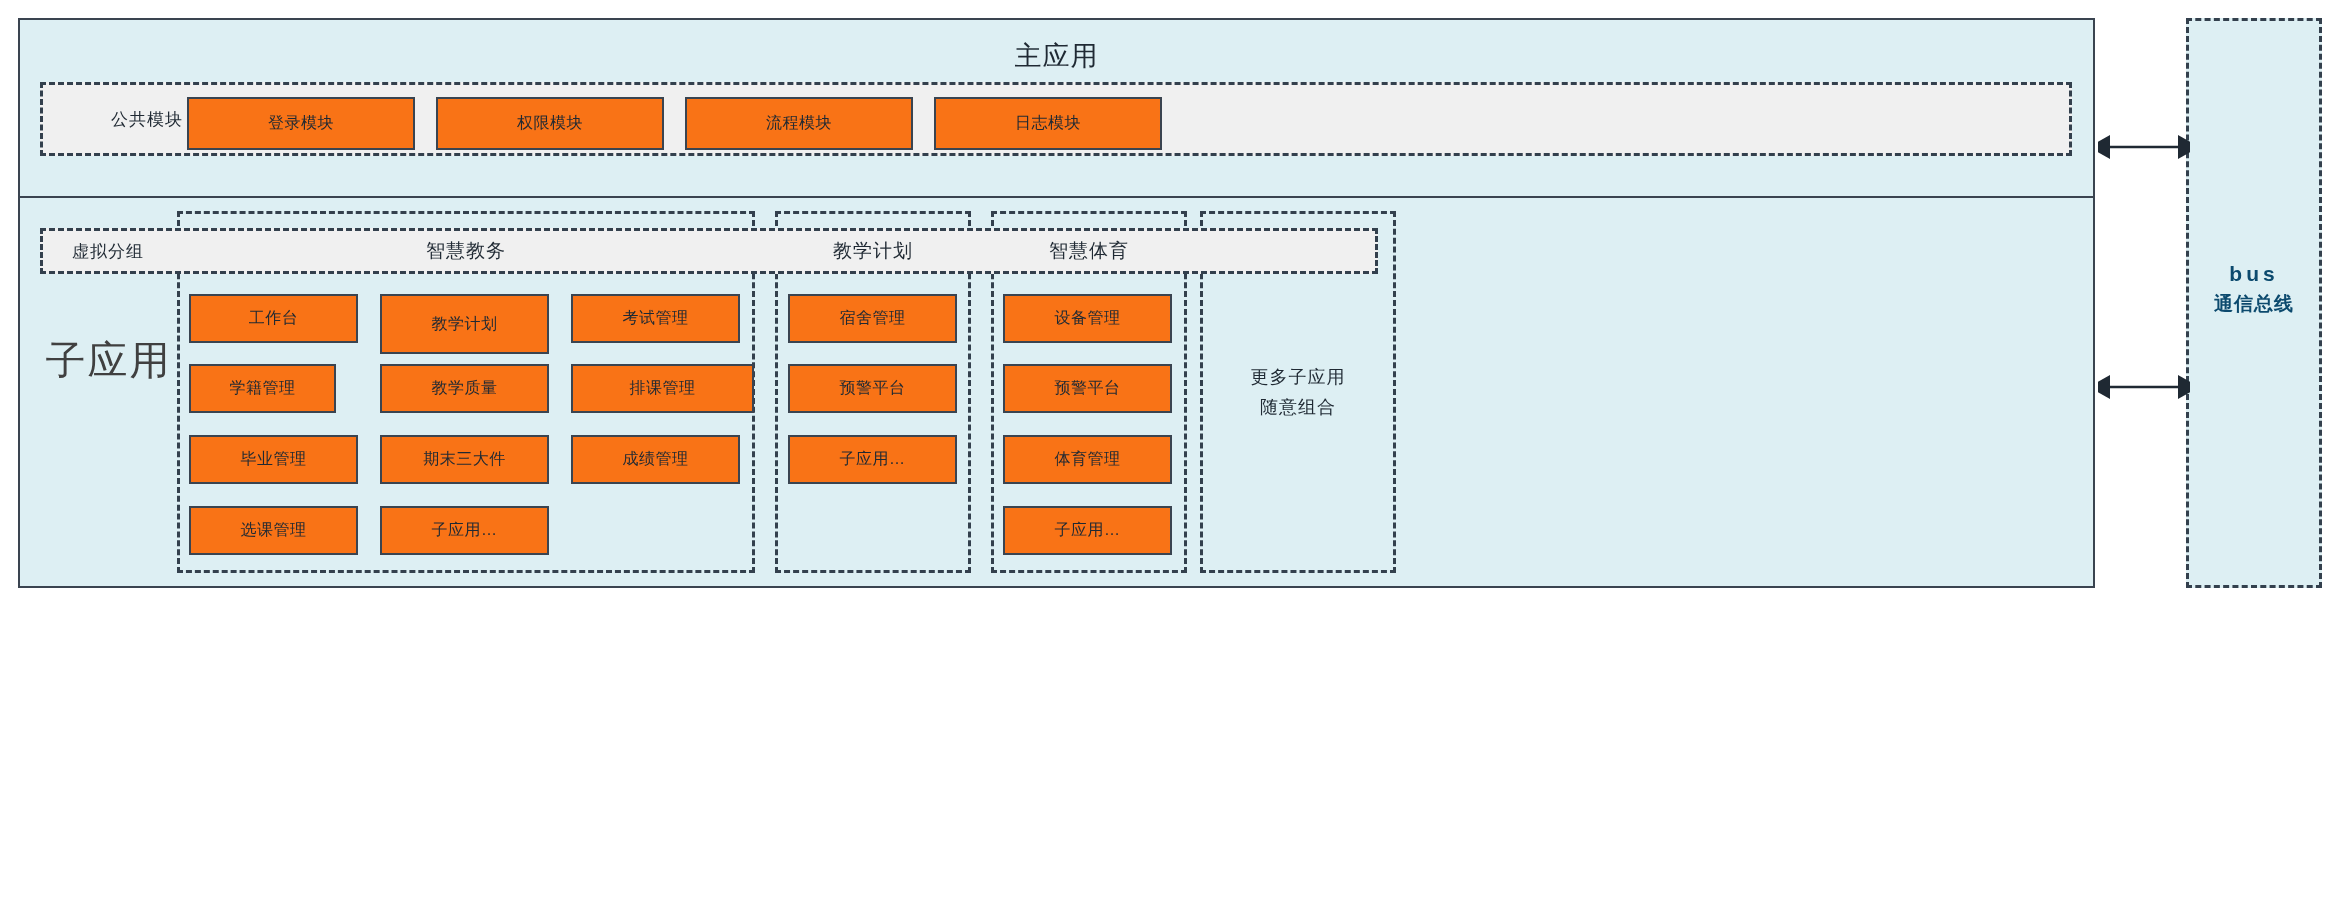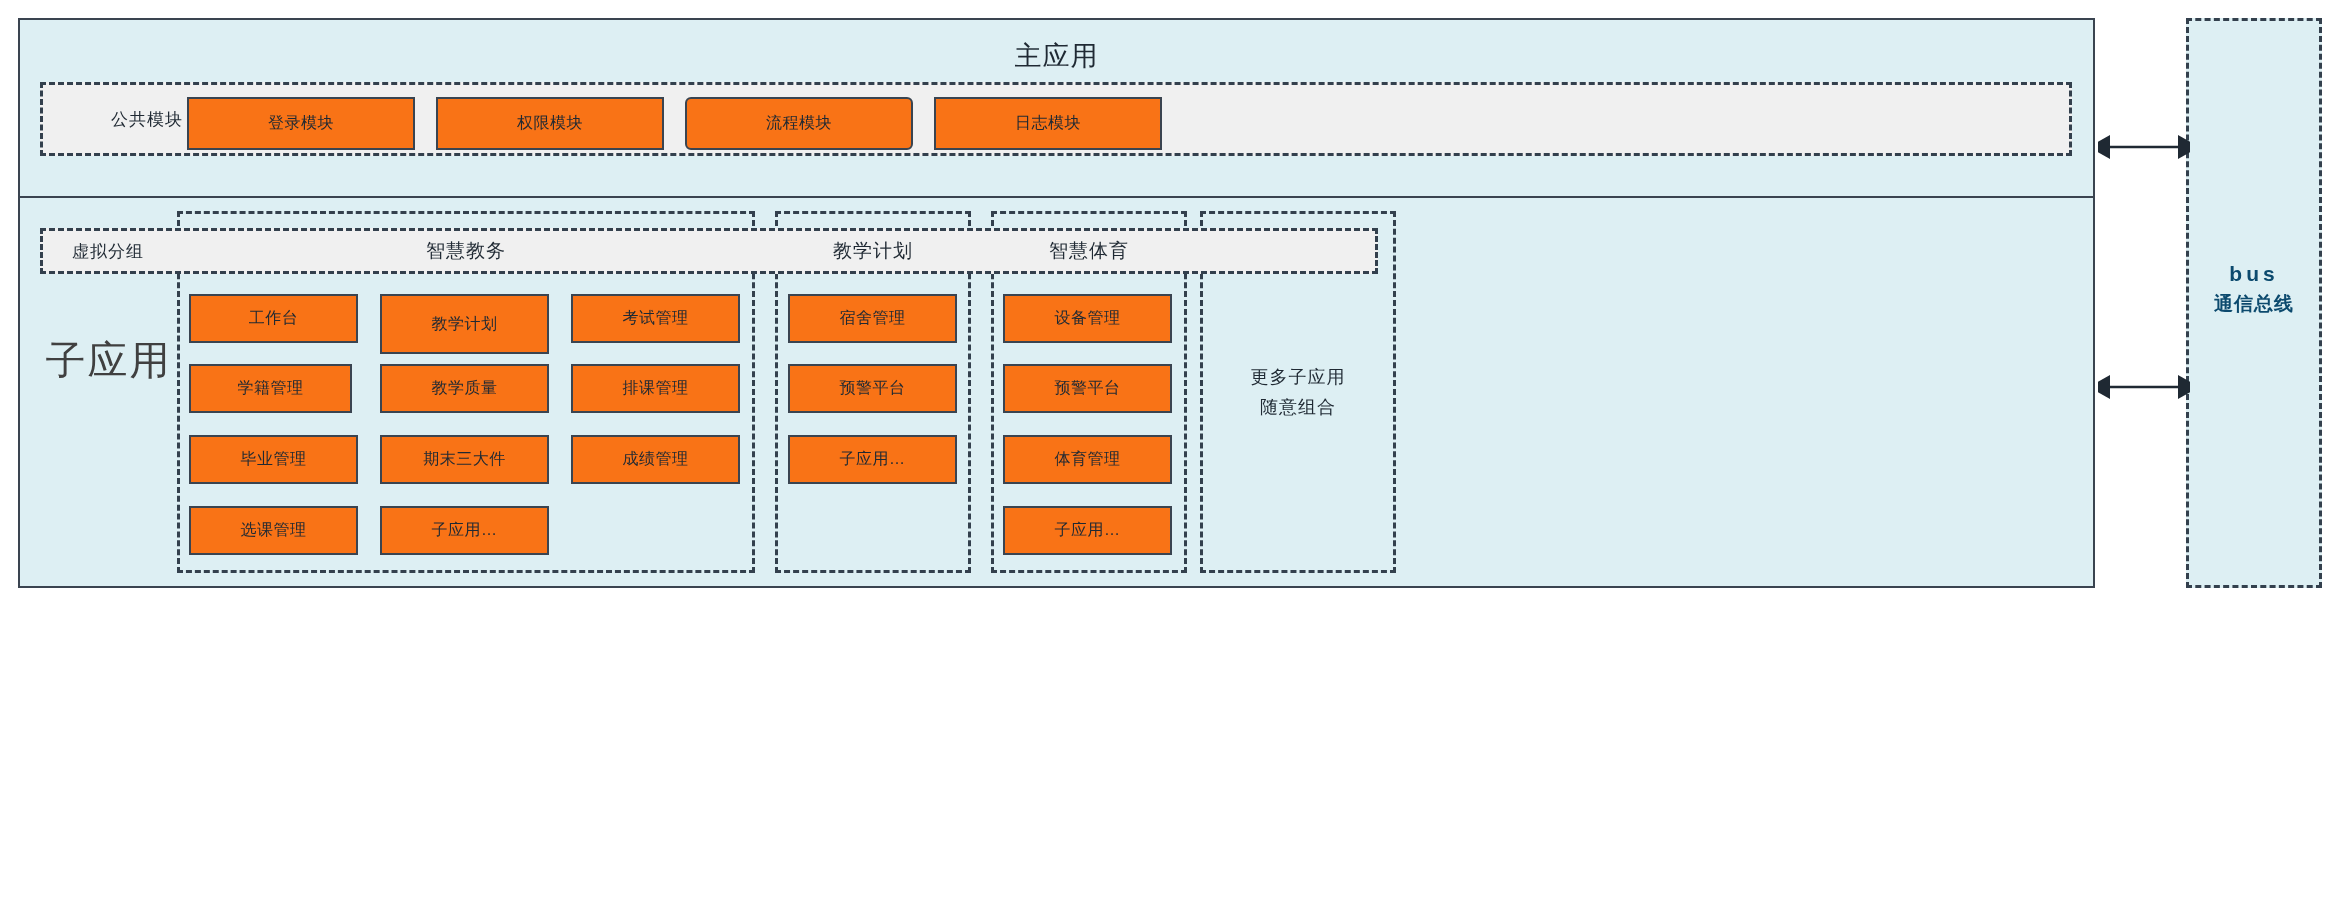--- a/index.html
+++ b/index.html
@@ -45,21 +45,21 @@
 
   <div class="abs panel" style="left:18px;top:18px;width:2077px;height:244px;"></div>
 
   <div class="abs panel-title" style="left:18px;top:34px;width:2077px;height:44px;">主应用</div>
 
   <div class="abs dashed band" style="left:40px;top:82px;width:2032px;height:74px;"></div>
   <div class="abs side-label" style="left:48px;top:82px;width:198px;height:74px;">公共模块</div>
 
   <div class="abs tile" style="left:187px;top:97px;width:228px;height:53px;">登录模块</div>
   <div class="abs tile" style="left:436px;top:97px;width:228px;height:53px;">权限模块</div>
-  <div class="abs tile" style="left:685px;top:97px;width:228px;height:53px;border-radius:6px;">流程模块</div>
+  <div class="abs tile" style="left:685px;top:97px;width:228px;height:53px;">流程模块</div>
   <div class="abs tile" style="left:934px;top:97px;width:228px;height:53px;">日志模块</div>
 
   <div class="abs panel" style="left:18px;top:196px;width:2077px;height:392px;"></div>
 
   <div class="abs dashed" style="left:177px;top:211px;width:578px;height:362px;"></div>
   <div class="abs dashed" style="left:775px;top:211px;width:196px;height:362px;"></div>
   <div class="abs dashed" style="left:991px;top:211px;width:196px;height:362px;"></div>
   <div class="abs dashed" style="left:1200px;top:211px;width:196px;height:362px;"></div>
 
   <div class="abs dashed band" style="left:40px;top:228px;width:1338px;height:46px;"></div>
@@ -68,23 +68,23 @@
   <div class="abs group-title" style="left:177px;top:228px;width:578px;height:46px;">智慧教务</div>
   <div class="abs group-title" style="left:775px;top:228px;width:196px;height:46px;">教学计划</div>
   <div class="abs group-title" style="left:991px;top:228px;width:196px;height:46px;">智慧体育</div>
 
   <div class="abs side-label-lg" style="left:40px;top:330px;width:137px;height:60px;">子应用</div>
 
   <div class="abs tile" style="left:189px;top:294px;width:169px;height:49px;">工作台</div>
   <div class="abs tile" style="left:380px;top:294px;width:169px;height:60px;">教学计划</div>
   <div class="abs tile" style="left:571px;top:294px;width:169px;height:49px;">考试管理</div>
 
-  <div class="abs tile" style="left:189px;top:364px;width:163px;height:49px;">学籍管理</div>
+  <div class="abs tile" style="left:189px;top:364px;width:147px;height:49px;">学籍管理</div>
   <div class="abs tile" style="left:380px;top:364px;width:169px;height:49px;">教学质量</div>
-  <div class="abs tile" style="left:571px;top:364px;width:169px;height:49px;">排课管理</div>
+  <div class="abs tile" style="left:571px;top:364px;width:183px;height:49px;">排课管理</div>
 
   <div class="abs tile" style="left:189px;top:435px;width:169px;height:49px;">毕业管理</div>
   <div class="abs tile" style="left:380px;top:435px;width:169px;height:49px;">期末三大件</div>
   <div class="abs tile" style="left:571px;top:435px;width:169px;height:49px;">成绩管理</div>
 
   <div class="abs tile" style="left:189px;top:506px;width:169px;height:49px;">选课管理</div>
   <div class="abs tile" style="left:380px;top:506px;width:169px;height:49px;">子应用…</div>
 
   <div class="abs tile" style="left:788px;top:294px;width:169px;height:49px;">宿舍管理</div>
   <div class="abs tile" style="left:788px;top:364px;width:169px;height:49px;">预警平台</div>

